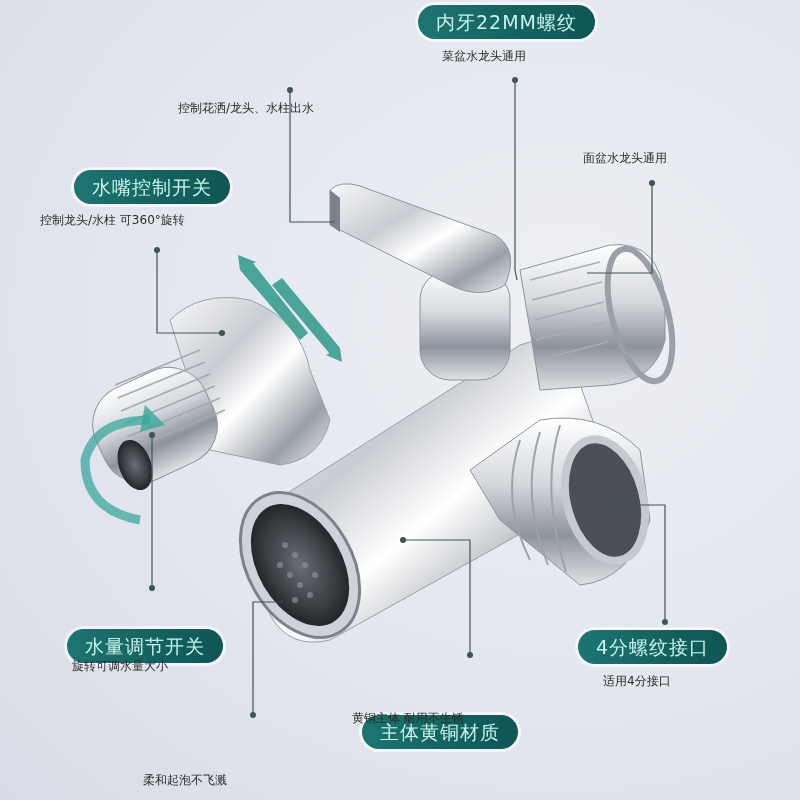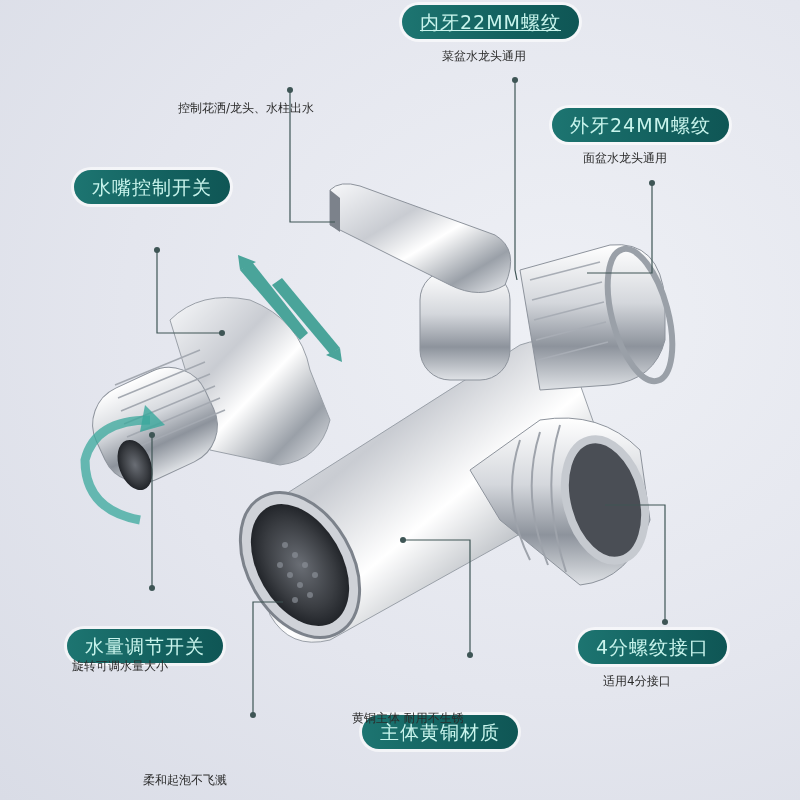--- a/index.html
+++ b/index.html
@@ -137,29 +137,29 @@
       <circle cx="222" cy="333" r="3"></circle>
         <circle cx="152" cy="435" r="3"></circle>
       <circle cx="152" cy="588" r="3"></circle>
         <circle cx="665" cy="622" r="3"></circle>
       <circle cx="403" cy="540" r="3"></circle>
         <circle cx="470" cy="655" r="3"></circle>
       <circle cx="253" cy="715" r="3"></circle>
     </g>
   </svg>
 
-  <div class="badge" style="left:402px; top:5px;text-decoration:underline;">内牙22MM螺纹</div>
+  <div class="badge" style="left:418px; top:5px;">内牙22MM螺纹</div>
   <div class="desc" style="left:442px; top:48px;">菜盆水龙头通用</div>
 
   <div class="desc" style="left:178px; top:100px;">控制花洒/龙头、水柱出水</div>
 
-  <div class="badge" style="left:552px; top:108px;">外牙24MM螺纹</div>
   <div class="desc" style="left:583px; top:150px;">面盆水龙头通用</div>
 
   <div class="badge" style="left:74px; top:170px;">水嘴控制开关</div>
+  <div class="desc" style="left:40px; top:212px;">控制龙头/水柱 可360°旋转</div>
 
   <div class="badge" style="left:67px; top:597px;margin-top:32px;">水量调节开关</div>
   <div class="desc" style="left:72px; top:658px;">旋转可调水量大小</div>
 
   <div class="badge" style="left:578px; top:630px;">4分螺纹接口</div>
   <div class="desc" style="left:603px; top:673px;">适用4分接口</div>
 
   <div class="badge" style="left:362px; top:667px;margin-top:48px;">主体黄铜材质</div>
   <div class="desc" style="left:352px; top:710px;">黄铜主体 耐用不生锈</div>
 

